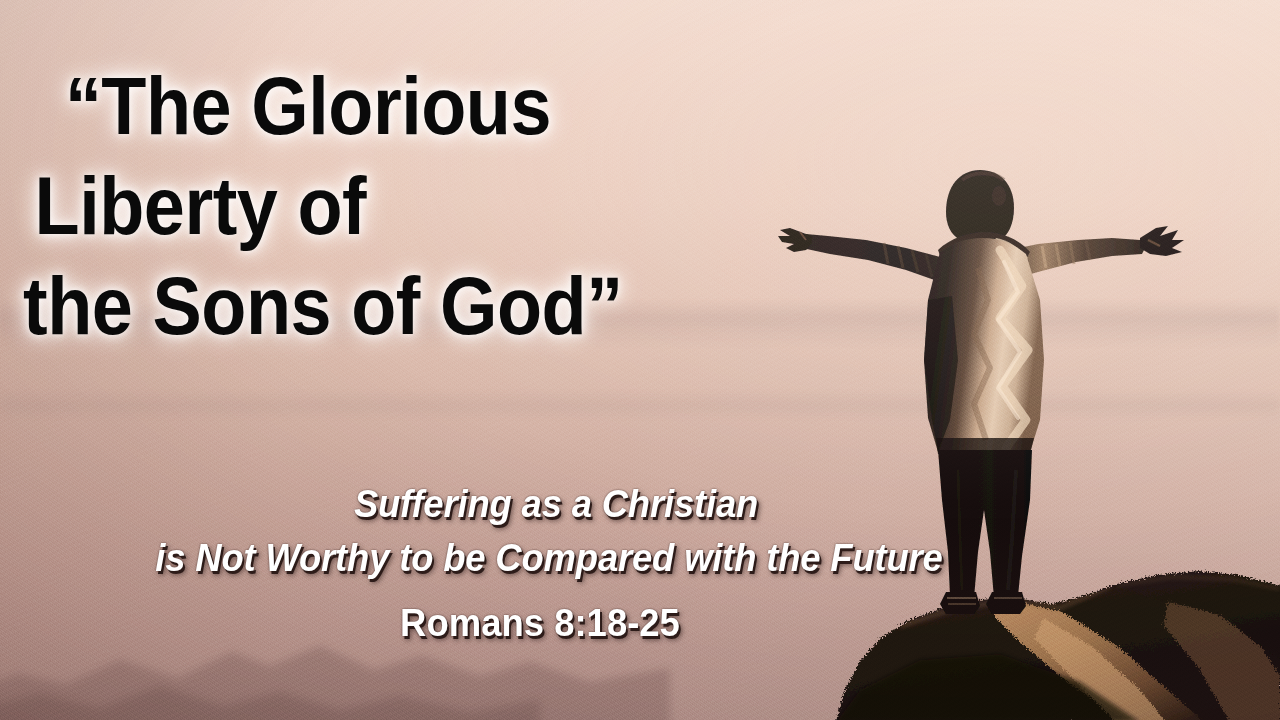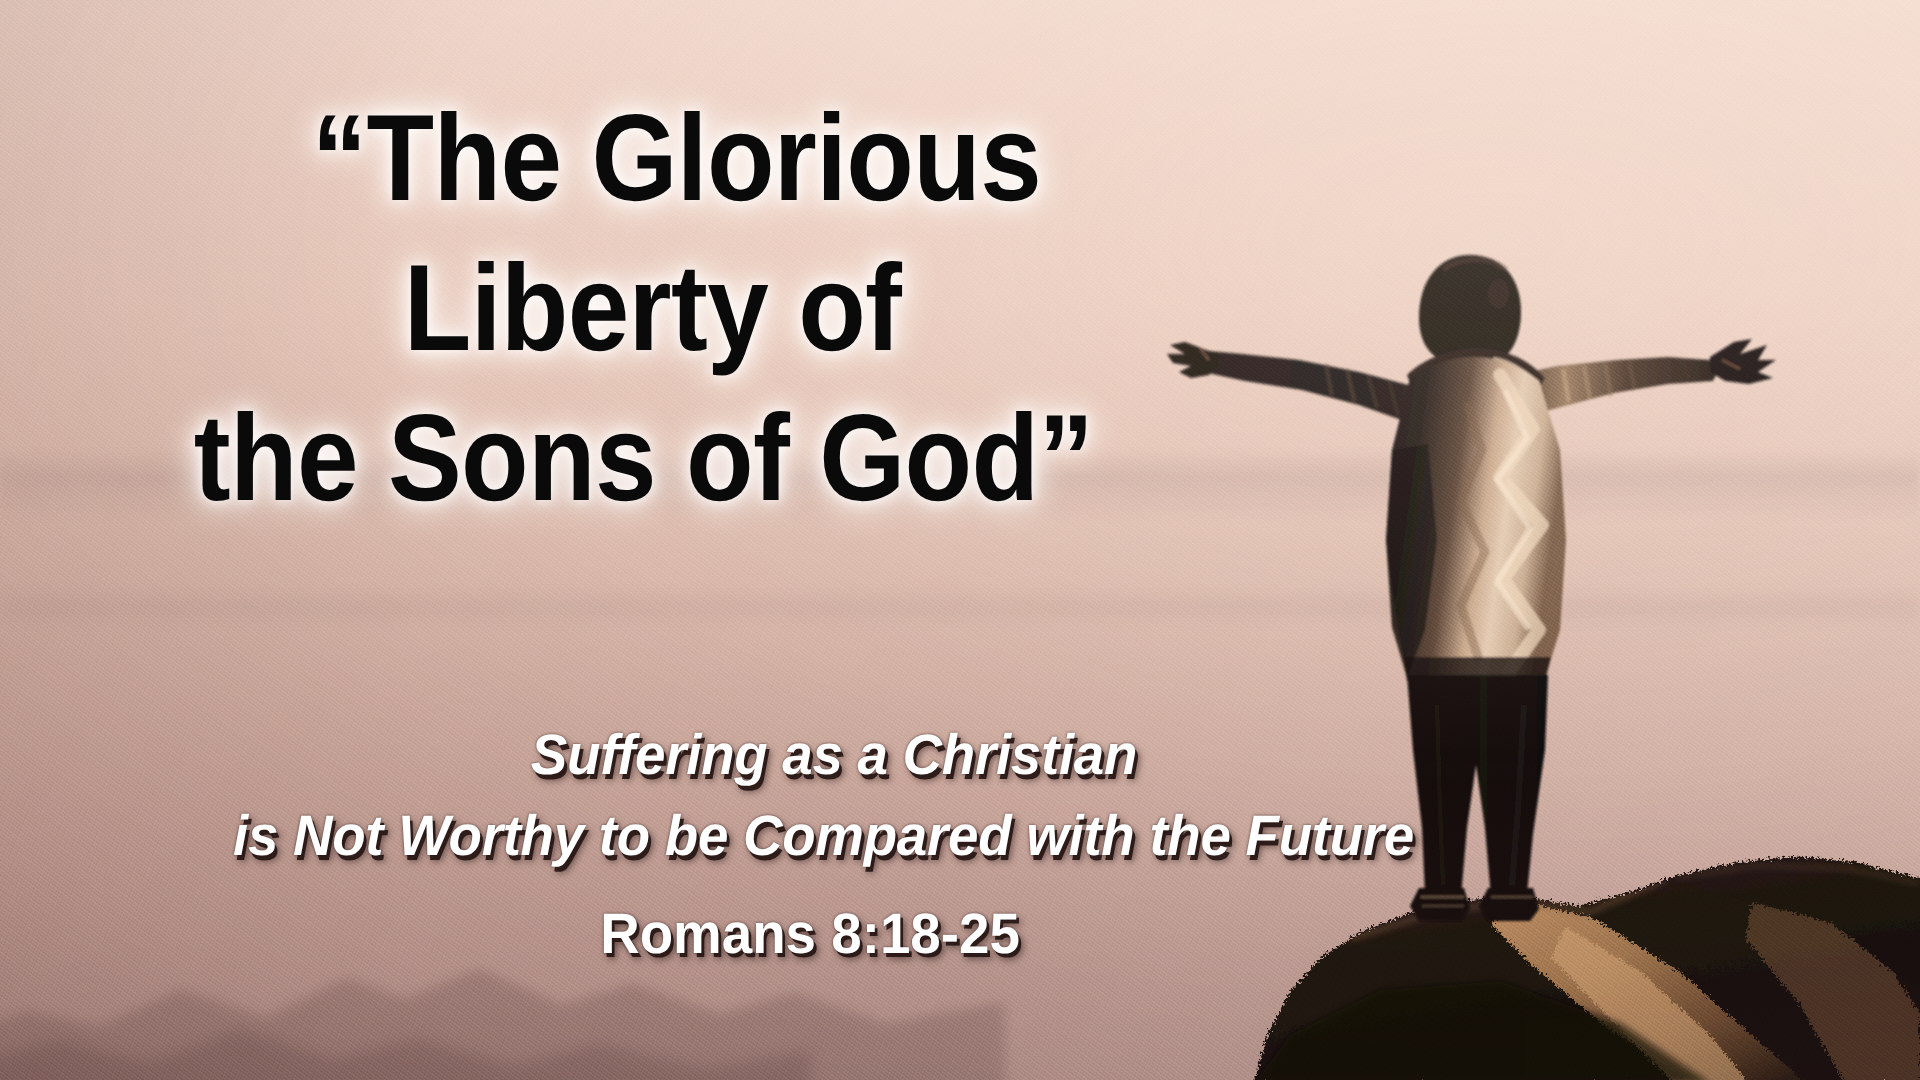--- a/index.html
+++ b/index.html
@@ -110,21 +110,20 @@
   .person { position: absolute; inset: 0; pointer-events: none; }
 
   
   .rock { position: absolute; inset: 0; pointer-events: none; }
 
   
   .title-block {
     position: absolute;
     left: 0; top: 56px;
     width: 880px;
-    text-align: center;
     z-index: 6;
   }
   .title-line {
     font-family: "Liberation Sans Narrow", "Liberation Sans", sans-serif;
     font-weight: 700;
     font-size: 82px;
     line-height: 1.22;
     letter-spacing: -0.5px;
     color: #0a0a0a;
     white-space: nowrap;

